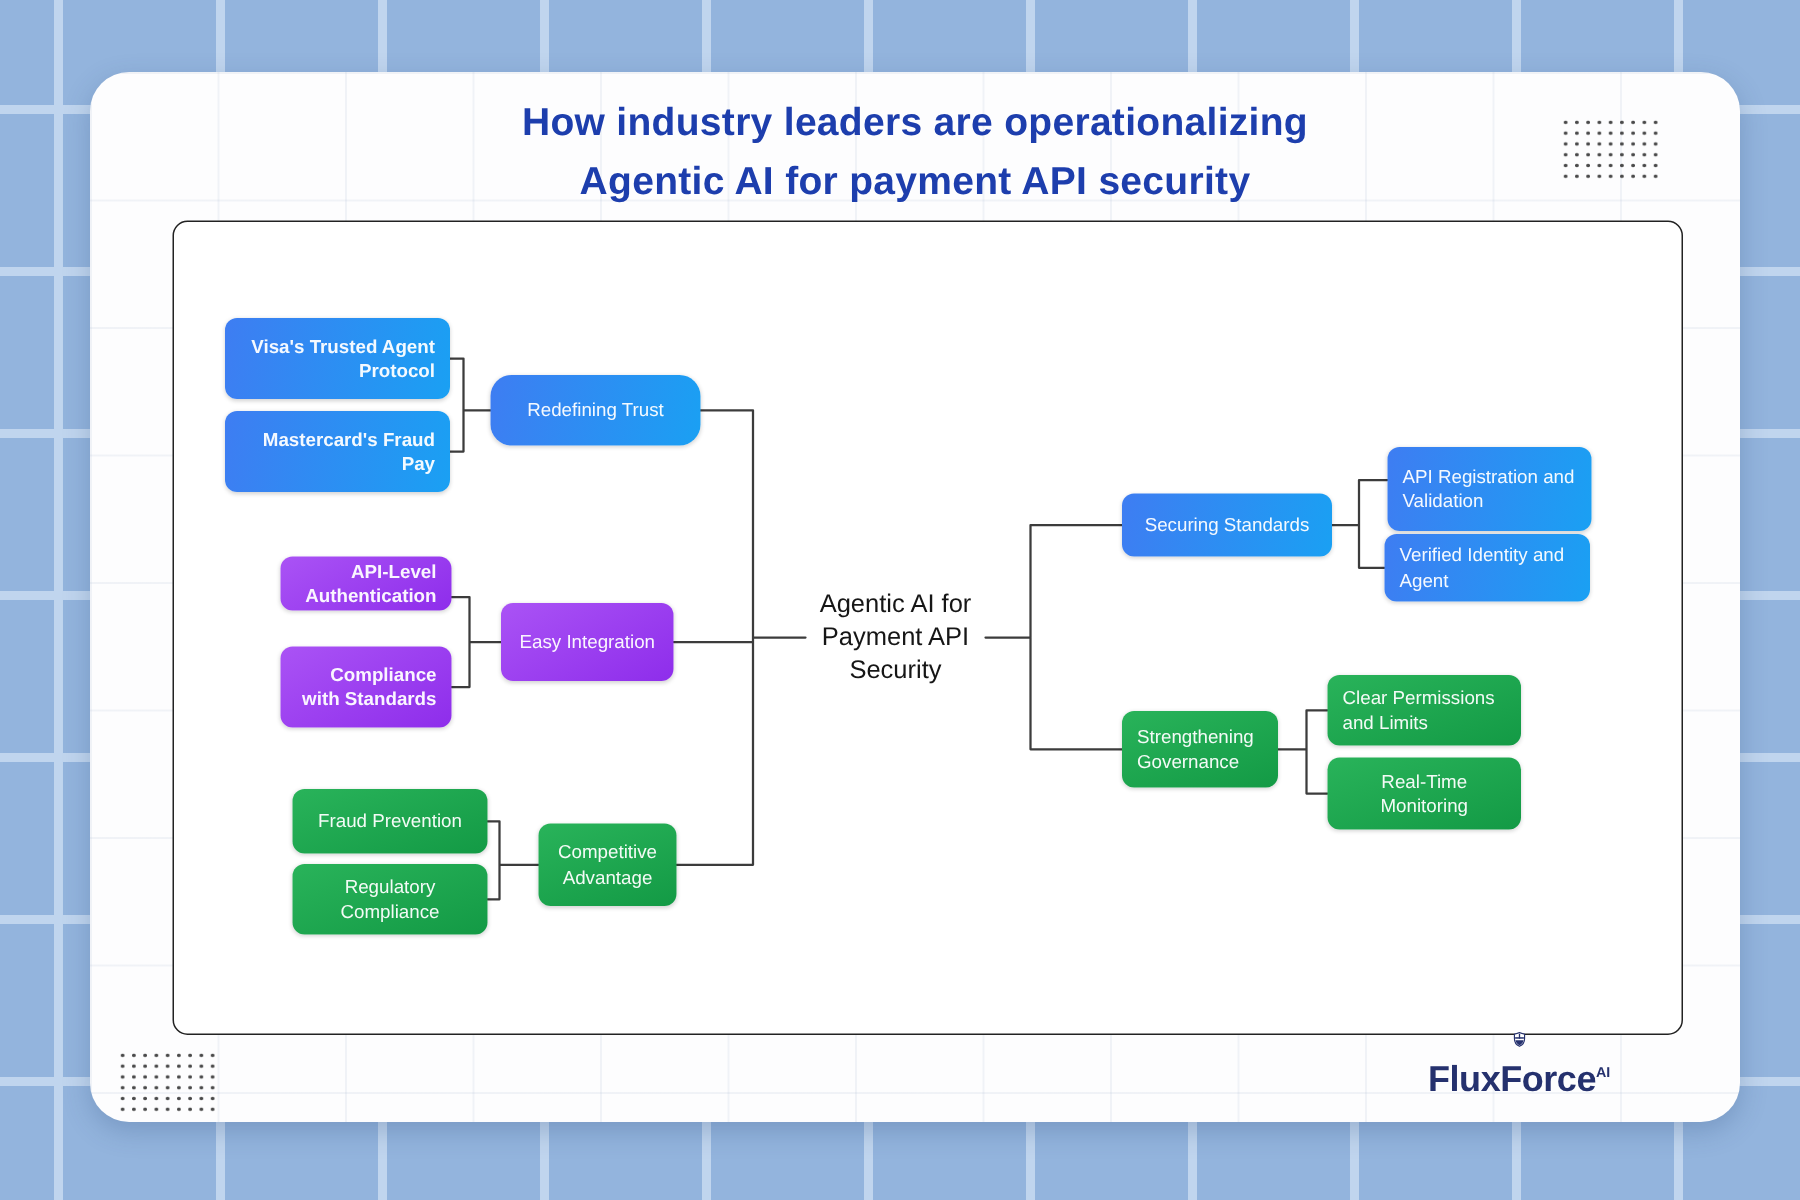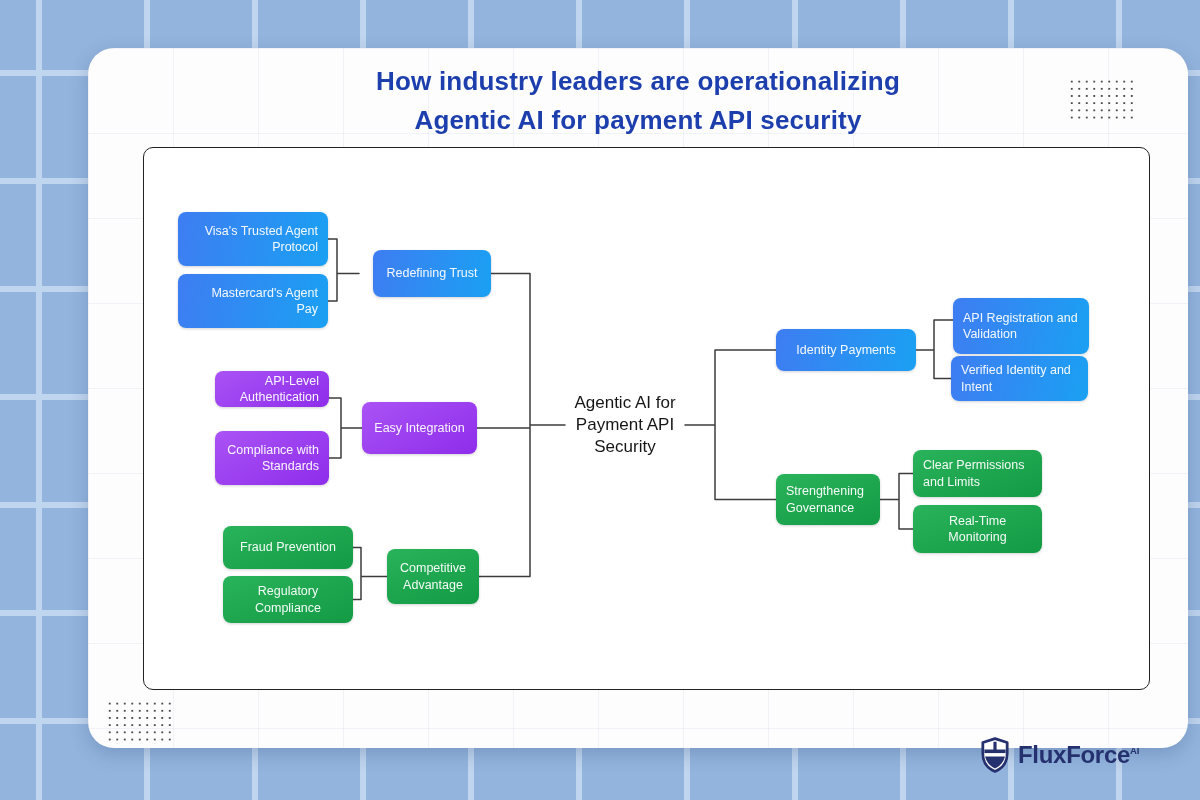--- a/index.html
+++ b/index.html
@@ -14,21 +14,20 @@
     background-position:36px 70px;
   }
   .card{
     position:absolute;left:60px;top:48px;width:1100px;height:700px;
     background-color:#fdfdfe;border-radius:26px;
     background-image:
       linear-gradient(to right, rgba(155,172,200,0.13) 1.5px, transparent 1.5px),
       linear-gradient(to bottom, rgba(155,172,200,0.13) 1.5px, transparent 1.5px);
     background-size:85px 85px;
     box-shadow:0 6px 18px rgba(40,70,120,0.25);
-    margin-left:28px;
   }
   .title{
     position:absolute;top:14px;left:0;width:100%;
     text-align:center;font-weight:bold;font-size:26px;line-height:39px;
     color:#1d3ead;letter-spacing:0.2px;
   }
   .dots{
     position:absolute;width:68px;height:42px;
     background-image:radial-gradient(circle, #4a4a4a 1px, transparent 1.4px);
     background-size:7.5px 7.2px;
@@ -42,46 +41,46 @@
   .connectors{position:absolute;left:0;top:0;width:1005px;height:541px;}
   .node{
     position:absolute;display:flex;align-items:center;
     border-radius:8px;color:rgba(255,255,255,0.95);
     font-size:12.5px;line-height:1.3;padding:6px 10px;box-sizing:border-box;
     box-shadow:0 1px 3px rgba(0,0,0,0.18);
   }
   .node.blue{background:linear-gradient(100deg,#3e7df2 0%,#1aa0f3 100%);}
   .node.purple{background:linear-gradient(150deg,#aa53f5 0%,#8e2deb 100%);}
   .node.green{background:linear-gradient(160deg,#29b35a 0%,#139a45 100%);}
-  .align-r{justify-content:flex-end;text-align:right;}
+  .align-r{justify-content:flex-end;text-align:right;font-weight:bold;}
   .align-c{justify-content:center;text-align:center;}
   .align-l{justify-content:flex-start;text-align:left;}
   .pos-visa{left:34px;top:64px;width:150px;height:54px;}
   .pos-mastercard{left:34px;top:126px;width:150px;height:54px;}
-  .pos-redefining{left:229px;top:102px;width:118px;height:47px;}
+  .pos-redefining{left:211px;top:102px;width:140px;height:47px;border-radius:14px;}
   .pos-apilevel{left:71px;top:223px;width:114px;height:36px;}
   .pos-compliance{left:71px;top:283px;width:114px;height:54px;}
   .pos-easy{left:218px;top:254px;width:115px;height:52px;}
   .pos-fraud{left:79px;top:378px;width:130px;height:43px;}
   .pos-regulatory{left:79px;top:428px;width:130px;height:47px;}
   .pos-competitive{left:243px;top:401px;width:92px;height:55px;}
   .pos-securing{left:632px;top:181px;width:140px;height:42px;}
   .pos-apireg{left:809px;top:150px;width:136px;height:56px;}
   .pos-verified{left:807px;top:208px;width:137px;height:45px;}
   .pos-strengthening{left:632px;top:326px;width:104px;height:51px;}
   .pos-clear{left:769px;top:302px;width:129px;height:47px;}
   .pos-realtime{left:769px;top:357px;width:129px;height:48px;}
   .center-label{
     position:absolute;left:421px;top:244px;width:120px;height:66px;
     display:flex;align-items:center;justify-content:center;text-align:center;
     font-size:17px;line-height:1.3;color:#161616;
   }
   .logo{
-    position:absolute;left:892px;top:684px;height:46px;
-    display:flex;align-items:center;gap:8px;
+    position:absolute;left:892px;top:640px;height:46px;
+    display:flex;align-items:center;gap:8px;flex-direction:column;
   }
   .brand{font-size:24px;font-weight:800;color:#25316e;letter-spacing:-0.3px;}
   .brand sup{font-size:9.5px;font-weight:800;letter-spacing:0;}
 </style>
 </head>
 <body>
 
 <div class="card">
 
   <div class="title">
@@ -105,21 +104,21 @@
         <path d="M736,351.5 h19 M755,325.5 V381 M755,325.5 H769 M755,381 H769"></path>
       </g>
     </svg>
 
     <div class="center-label">Agentic AI for Payment API Security</div>
 
     <div class="node blue align-r pos-visa">
       <span>Visa's Trusted Agent Protocol</span>
     </div>
     <div class="node blue align-r pos-mastercard">
-      <span>Mastercard's Agent Pay</span>
+      <span>Mastercard's Fraud Pay</span>
     </div>
     <div class="node blue align-c pos-redefining">
       <span>Redefining Trust</span>
     </div>
 
     <div class="node purple align-r pos-apilevel">
       <span>API-Level Authentication</span>
     </div>
     <div class="node purple align-r pos-compliance">
       <span>Compliance with Standards</span>
@@ -132,27 +131,27 @@
       <span>Fraud Prevention</span>
     </div>
     <div class="node green align-c pos-regulatory">
       <span>Regulatory Compliance</span>
     </div>
     <div class="node green align-c pos-competitive">
       <span>Competitive Advantage</span>
     </div>
 
     <div class="node blue align-c pos-securing">
-      <span>Identity Payments</span>
+      <span>Securing Standards</span>
     </div>
     <div class="node blue align-l pos-apireg">
       <span>API Registration and Validation</span>
     </div>
     <div class="node blue align-l pos-verified">
-      <span>Verified Identity and Intent</span>
+      <span>Verified Identity and Agent</span>
     </div>
 
     <div class="node green align-l pos-strengthening">
       <span>Strengthening Governance</span>
     </div>
     <div class="node green align-l pos-clear">
       <span>Clear Permissions and Limits</span>
     </div>
     <div class="node green align-c pos-realtime">
       <span>Real-Time Monitoring</span>

